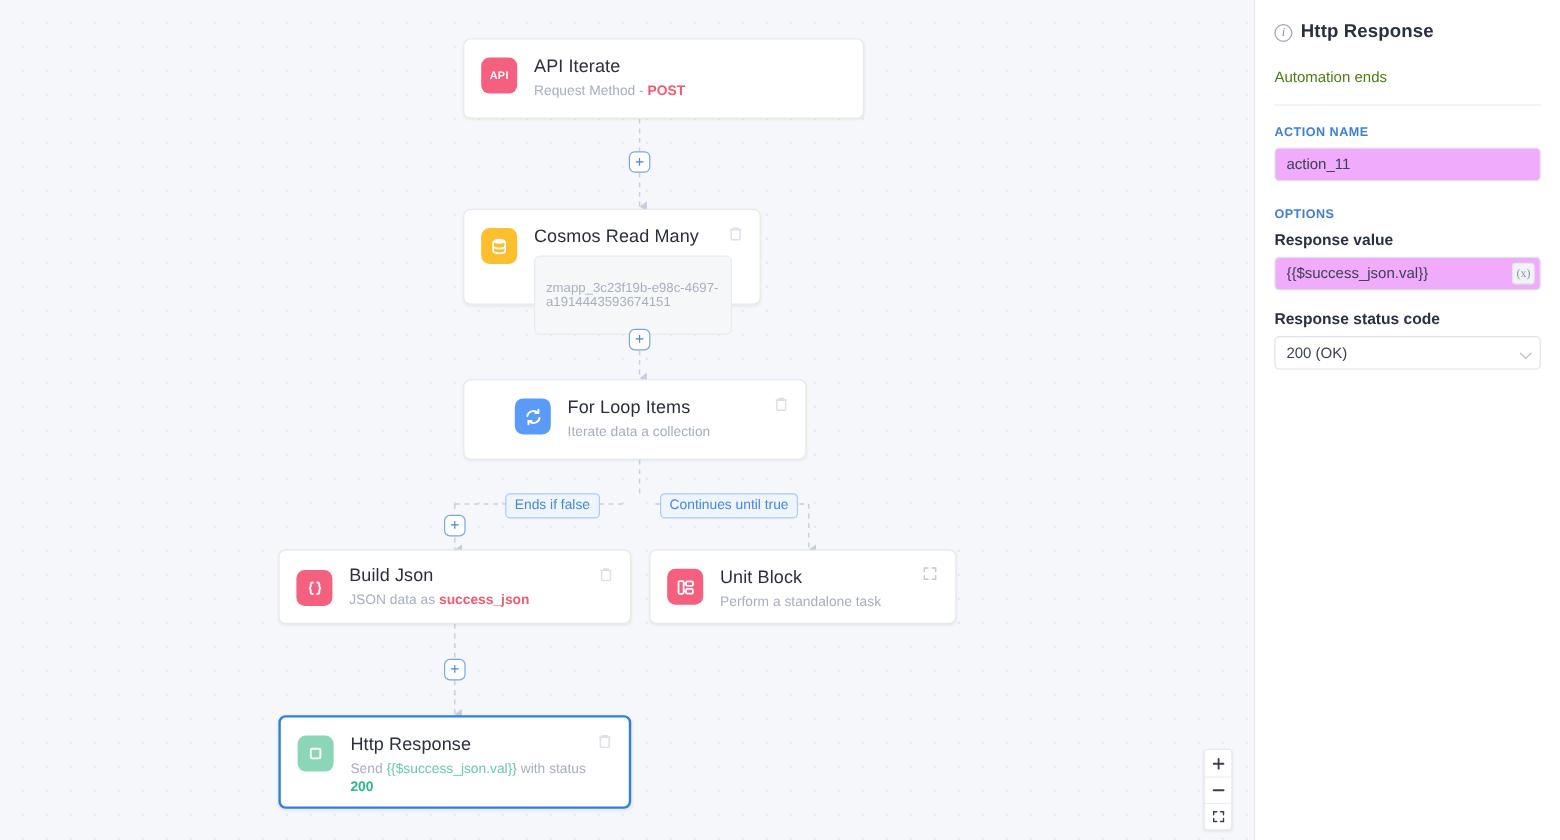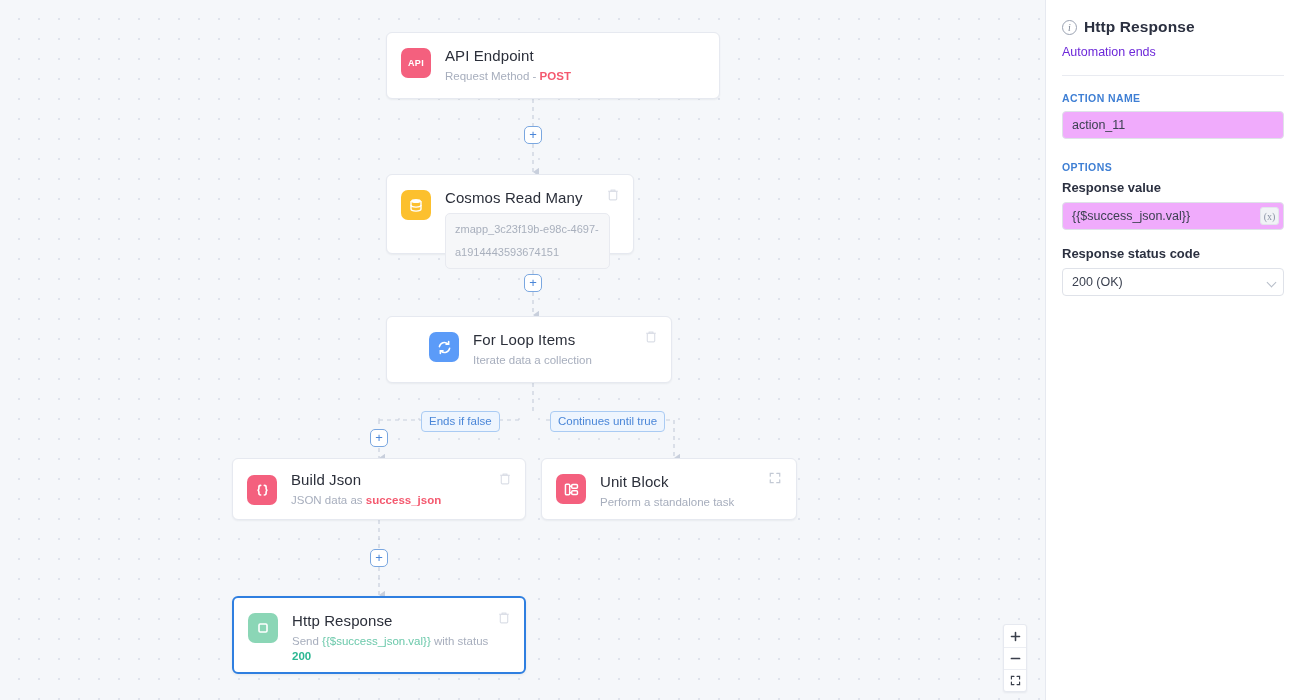--- a/index.html
+++ b/index.html
@@ -58,22 +58,22 @@
   .node-sub .accent-green { color: #2bb792; font-weight: bold; }
   .node-sub .accent-greenlight { color: #6cc9ab; }
   .node-chip {
     display: inline-block;
     margin-top: 6px;
     background: #f6f7f9;
     border: 1px solid #e8eaf0;
     border-radius: 5px;
     color: #a9b0bd;
     font-size: 11px;
-    line-height: 23px;
-    padding: 4px 9px;
+    line-height: 12px;
+    padding: 20px 9px;
     max-width: 165px;
     word-break: break-all;
   }
   .node-action {
     position: absolute; top: 12px; right: 12px;
     width: 16px; height: 16px;
     opacity: .85;
   }
 
   
@@ -148,21 +148,21 @@
     font-size: 15.5px; font-weight: bold; color: #2b3040; letter-spacing: .1px;
   }
   .info-icon {
     width: 15px; height: 15px; flex: 0 0 15px;
     border: 1.3px solid #9aa2b2; border-radius: 50%;
     color: #7c8594; font-size: 10px; font-style: italic;
     display: flex; align-items: center; justify-content: center;
     font-family: "Liberation Serif", serif;
   }
   .panel-sub {
-    font-size: 12.5px; color: #6d28d9; margin-top: 9px;
+    font-size: 12.5px; color: #4d7c0f; margin-top: 21px;
   }
   .panel-divider {
     height: 1px; background: #e9ebf1; margin: 16px 0 0 0;
   }
   .field-label {
     font-size: 10.5px; font-weight: bold; color: #3f7fd4;
     letter-spacing: .4px; margin-top: 16px; margin-bottom: 7px;
   }
   .text-input {
     width: 100%; height: 28px;
@@ -237,21 +237,21 @@
         <line x1="379" y1="520" x2="379" y2="549"></line>
         <line x1="379" y1="567" x2="379" y2="595" marker-end="url(#arr)"></line>
       </g>
     </svg>
 
     <div class="node" style="left:386px; top:32px; width:334px; height:67px;">
       <div class="node-icon ic-api">
         <span>API</span>
       </div>
       <div class="node-body">
-        <div class="node-title">API Endpoint</div>
+        <div class="node-title">API Iterate</div>
         <div class="node-sub"><span>Request Method - </span><span class="accent-red">POST</span></div>
       </div>
     </div>
 
     <div class="node" style="left:386px; top:174px; width:248px; height:80px;">
       <div class="node-icon ic-db">
         <svg width="16" height="16" viewBox="0 0 16 16" fill="none" stroke="#ffffff" stroke-width="1.4">
           <ellipse cx="8" cy="4" rx="5" ry="2.1" fill="#ffffff" stroke="none"></ellipse>
           <path d="M3 4v8c0 1.2 2.2 2.1 5 2.1s5-.9 5-2.1V4"></path>
           <path d="M3 8c0 1.2 2.2 2.1 5 2.1s5-.9 5-2.1"></path>

